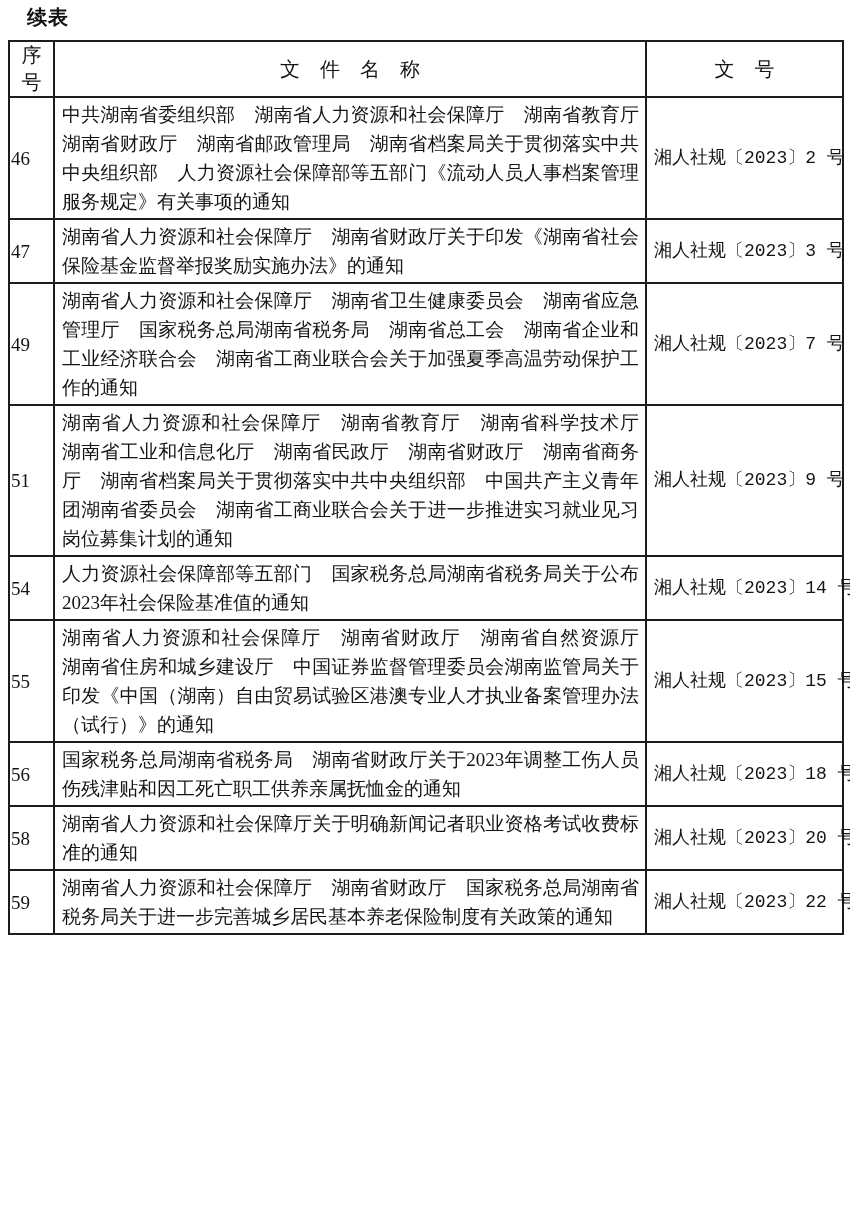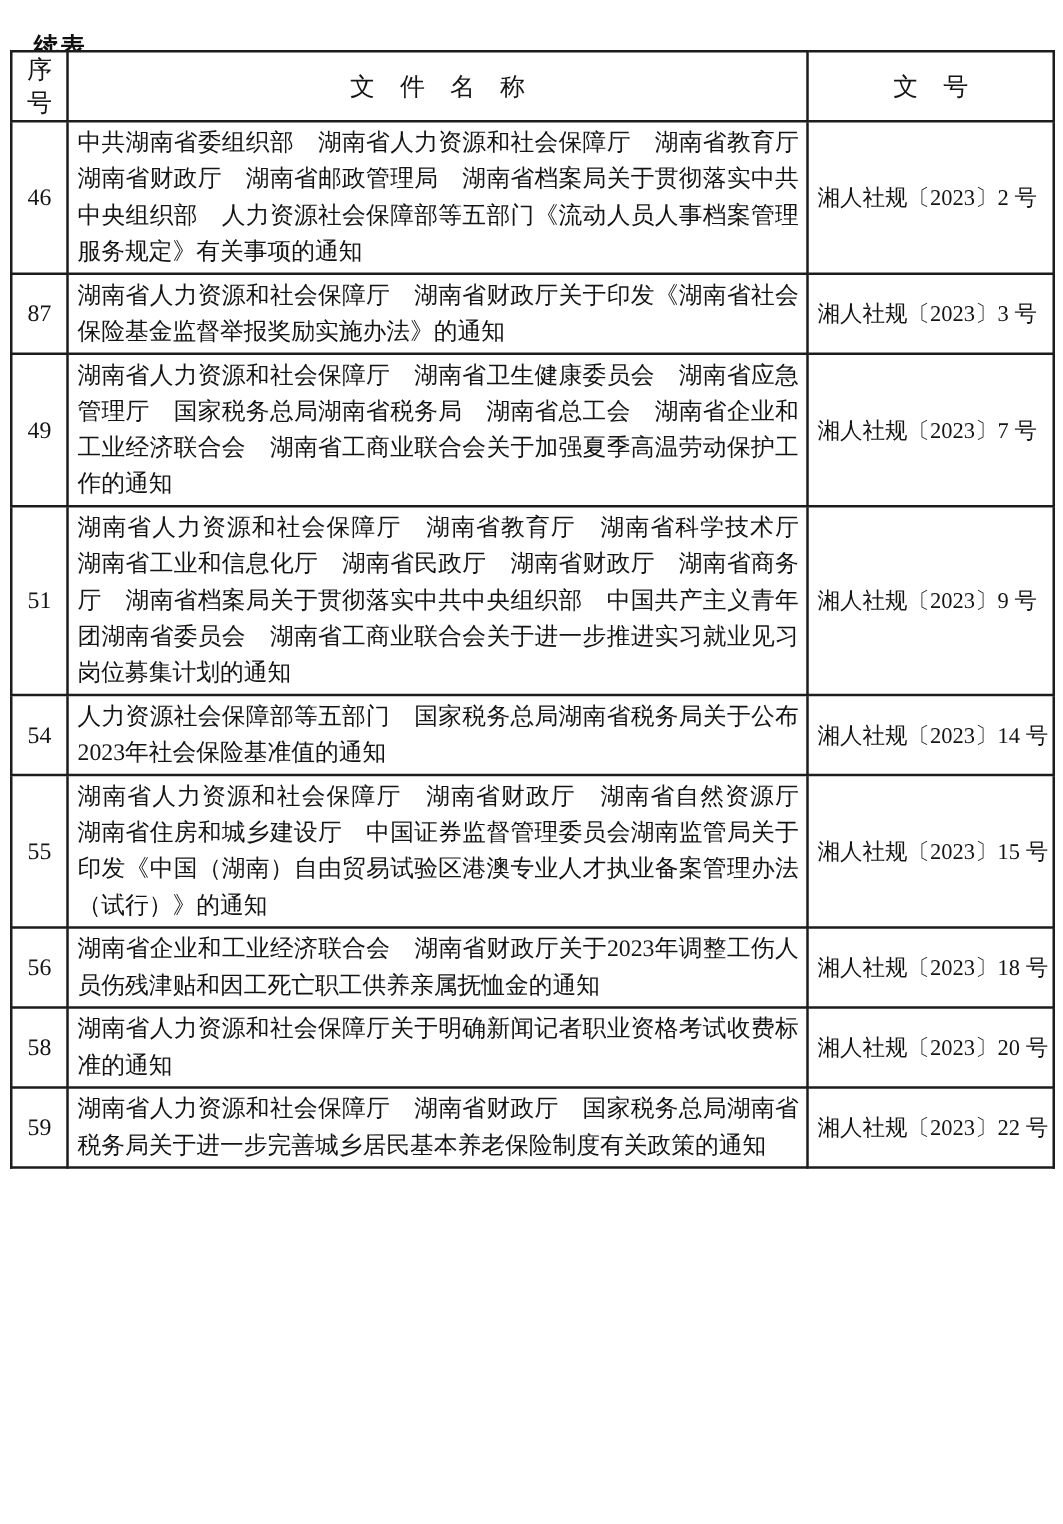--- a/index.html
+++ b/index.html
@@ -18,21 +18,20 @@
   }
   .cont-label {
     position: absolute;
     left: 27px;
     top: 4px;
     font-family: "Liberation Sans", "DejaVu Sans", sans-serif;
     font-weight: 700;
     font-size: 20px;
     letter-spacing: 1px;
     color: #111;
-    margin-top: 20px;
   }
   table.doc-table {
     position: absolute;
     left: 8px;
     top: 40px;
     width: 834px;
     border-collapse: collapse;
     table-layout: fixed;
     background: #fff;
   }
@@ -50,34 +49,34 @@
     font-size: 20px;
     text-align: center;
     padding: 0 2px;
   }
   .doc-table td {
     font-size: 19px;
     line-height: 29px;
     padding: 2px 6px;
   }
   .doc-table td.num {
-    text-align: center;
     padding: 2px 1px;
   }
   .doc-table td.title {
     text-align: justify;
     text-justify: inter-ideograph;
     padding: 2px 6px 2px 7px;
     margin-left: 36px;
   }
   .doc-table td.docno {
     font-size: 18px;
     white-space: nowrap;
     padding: 2px 2px 2px 7px;
     letter-spacing: 0;
+    font-family: Liberation Mono, monospace;
   }
 </style>
 </head>
 <body>
 
 <div class="page">
   <div class="cont-label">续表</div>
 
   <table class="doc-table">
     <colgroup>
@@ -92,21 +91,21 @@
         <th>文　号</th>
       </tr>
     </thead>
     <tbody>
         <tr>
           <td class="num">46</td>
           <td class="title">中共湖南省委组织部　湖南省人力资源和社会保障厅　湖南省教育厅　湖南省财政厅　湖南省邮政管理局　湖南省档案局关于贯彻落实中共中央组织部　人力资源社会保障部等五部门《流动人员人事档案管理服务规定》有关事项的通知</td>
           <td class="docno">湘人社规〔2023〕2 号</td>
         </tr>
         <tr>
-          <td class="num">87</td>
+          <td class="num">47</td>
           <td class="title">湖南省人力资源和社会保障厅　湖南省财政厅关于印发《湖南省社会保险基金监督举报奖励实施办法》的通知</td>
           <td class="docno">湘人社规〔2023〕3 号</td>
         </tr>
         <tr>
           <td class="num">49</td>
           <td class="title">湖南省人力资源和社会保障厅　湖南省卫生健康委员会　湖南省应急管理厅　国家税务总局湖南省税务局　湖南省总工会　湖南省企业和工业经济联合会　湖南省工商业联合会关于加强夏季高温劳动保护工作的通知</td>
           <td class="docno">湘人社规〔2023〕7 号</td>
         </tr>
         <tr>
           <td class="num">51</td>
@@ -118,21 +117,21 @@
           <td class="title">人力资源社会保障部等五部门　国家税务总局湖南省税务局关于公布2023年社会保险基准值的通知</td>
           <td class="docno">湘人社规〔2023〕14 号</td>
         </tr>
         <tr>
           <td class="num">55</td>
           <td class="title">湖南省人力资源和社会保障厅　湖南省财政厅　湖南省自然资源厅　湖南省住房和城乡建设厅　中国证券监督管理委员会湖南监管局关于印发《中国（湖南）自由贸易试验区港澳专业人才执业备案管理办法（试行）》的通知</td>
           <td class="docno">湘人社规〔2023〕15 号</td>
         </tr>
         <tr>
           <td class="num">56</td>
-          <td class="title">湖南省企业和工业经济联合会　湖南省财政厅关于2023年调整工伤人员伤残津贴和因工死亡职工供养亲属抚恤金的通知</td>
+          <td class="title">国家税务总局湖南省税务局　湖南省财政厅关于2023年调整工伤人员伤残津贴和因工死亡职工供养亲属抚恤金的通知</td>
           <td class="docno">湘人社规〔2023〕18 号</td>
         </tr>
         <tr>
           <td class="num">58</td>
           <td class="title">湖南省人力资源和社会保障厅关于明确新闻记者职业资格考试收费标准的通知</td>
           <td class="docno">湘人社规〔2023〕20 号</td>
         </tr>
         <tr>
           <td class="num">59</td>
           <td class="title">湖南省人力资源和社会保障厅　湖南省财政厅　国家税务总局湖南省税务局关于进一步完善城乡居民基本养老保险制度有关政策的通知</td>

